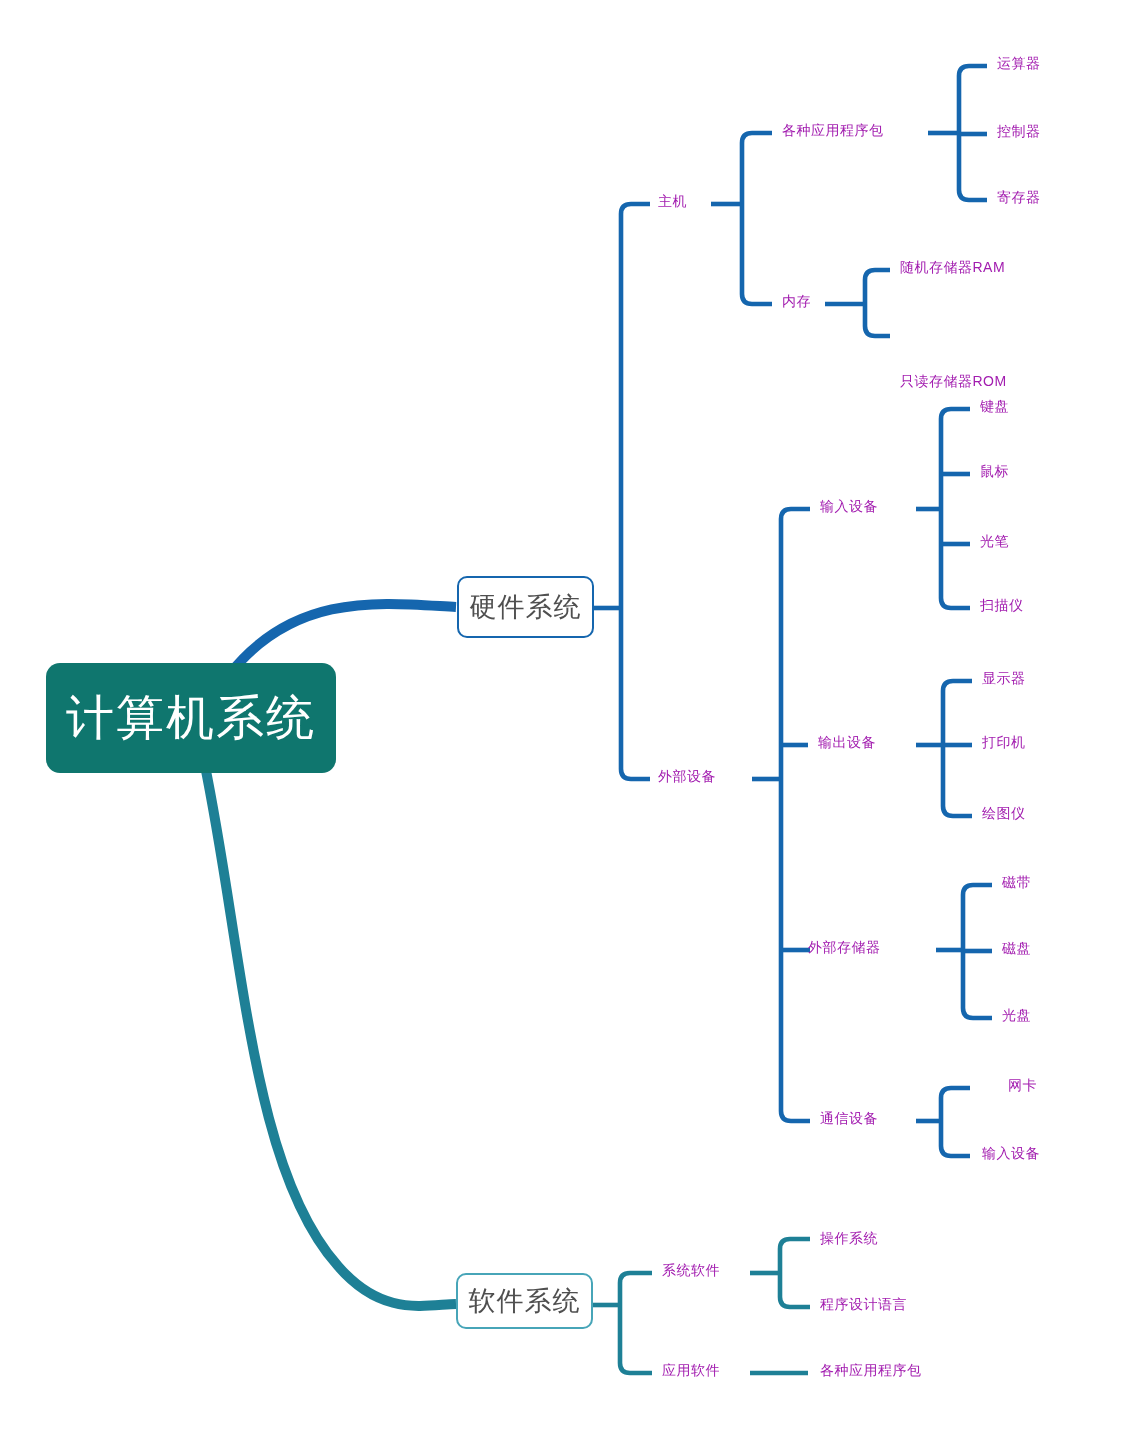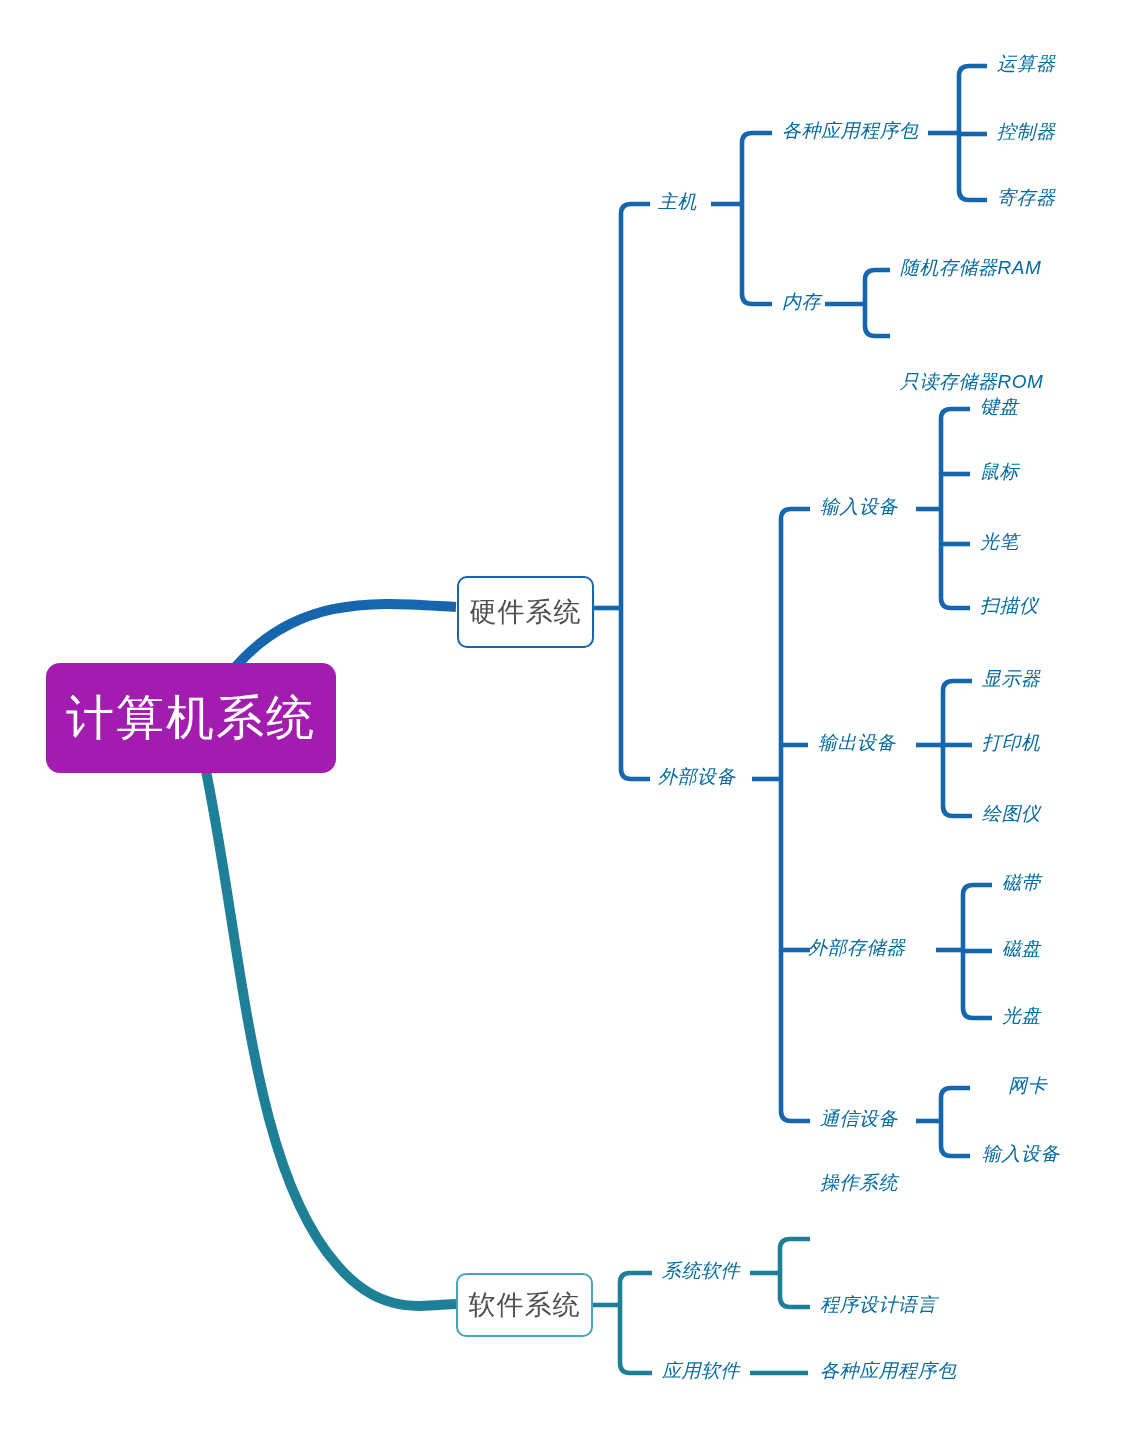--- a/index.html
+++ b/index.html
@@ -9,27 +9,26 @@
     height: 1445px;
     background: #ffffff;
     overflow: hidden;
     font-family: "Liberation Sans", "DejaVu Sans", sans-serif;
   }
   #wires { position: absolute; left: 0; top: 0; width: 1147px; height: 1445px; }
 
   .lbl {
     position: absolute;
     transform: translateY(-50%);
-    font-size: 19px;
-    color: #0369a1;
+    font-size: 14px;
+    color: #a21caf;
     white-space: nowrap;
     letter-spacing: 0.5px;
     line-height: 1.1;
     cursor: default;
-    font-style: italic;
   }
 
   .node-box {
     position: absolute;
     display: flex;
     align-items: center;
     justify-content: center;
     background: #ffffff;
     border-radius: 10px;
     font-size: 27px;
@@ -38,21 +37,21 @@
     box-sizing: border-box;
     white-space: nowrap;
   }
   .hw-box { border: 2.5px solid #1566ae; }
   .sw-box { border: 2px solid #47a5b8; }
 
   .root-box {
     position: absolute;
     left: 46px; top: 663px;
     width: 290px; height: 110px;
-    background: #a21caf;
+    background: #0f766e;
     border-radius: 14px;
     display: flex;
     align-items: center;
     justify-content: center;
     color: #ffffff;
     font-size: 48px;
     letter-spacing: 2px;
     white-space: nowrap;
   }
 </style>
@@ -94,22 +93,22 @@
 
     <path d="M 593 1305 L 620 1305" stroke="#1e8096" stroke-width="4.6"></path>
     <path d="M 652 1273 L 630 1273 Q 620 1273 620 1283 L 620 1363 Q 620 1373 630 1373 L 652 1373" stroke="#1e8096" stroke-width="4.6"></path>
     <path d="M 750 1273 L 780 1273" stroke="#1e8096" stroke-width="4.6"></path>
     <path d="M 810 1239 L 790 1239 Q 780 1239 780 1249 L 780 1297 Q 780 1307 790 1307 L 810 1307" stroke="#1e8096" stroke-width="4.6"></path>
     <path d="M 750 1373 L 808 1373" stroke="#1e8096" stroke-width="4.6"></path>
   </svg>
 
   <div class="root-box">计算机系统</div>
 
-  <div class="node-box hw-box" style="left:457px; top:576px; width:137px; height:72px;">硬件系统</div>
-  <div class="node-box sw-box" style="left:456px; top:1273px; width:137px; height:64px;">软件系统</div>
+  <div class="node-box hw-box" style="left:457px; top:576px; width:137px; height:62px;">硬件系统</div>
+  <div class="node-box sw-box" style="left:456px; top:1273px; width:137px; height:56px;">软件系统</div>
 
   <div class="lbl" style="left:658px; top:202px;">主机</div>
   <div class="lbl" style="left:782px; top:131px;">各种应用程序包</div>
   <div class="lbl" style="left:997px; top:64px;">运算器</div>
   <div class="lbl" style="left:997px; top:132px;">控制器</div>
   <div class="lbl" style="left:997px; top:198px;">寄存器</div>
   <div class="lbl" style="left:782px; top:302px;">内存</div>
   <div class="lbl" style="left:900px; top:268px;">随机存储器RAM</div>
   <div class="lbl" style="left:900px; top:334px;margin-top:48px;">只读存储器ROM</div>
 
@@ -129,18 +128,18 @@
   <div class="lbl" style="left:808px; top:948px;">外部存储器</div>
   <div class="lbl" style="left:1002px; top:883px;">磁带</div>
   <div class="lbl" style="left:1002px; top:949px;">磁盘</div>
   <div class="lbl" style="left:1002px; top:1016px;">光盘</div>
 
   <div class="lbl" style="left:820px; top:1119px;">通信设备</div>
   <div class="lbl" style="left:980px; top:1086px;margin-left:28px;">网卡</div>
   <div class="lbl" style="left:982px; top:1154px;">输入设备</div>
 
   <div class="lbl" style="left:662px; top:1271px;">系统软件</div>
-  <div class="lbl" style="left:820px; top:1183px;">操作系统</div>
+  <div class="lbl" style="left:820px; top:1239px;">操作系统</div>
   <div class="lbl" style="left:820px; top:1305px;">程序设计语言</div>
   <div class="lbl" style="left:662px; top:1371px;">应用软件</div>
   <div class="lbl" style="left:820px; top:1371px;">各种应用程序包</div>
 
 </div>
 
 </body></html>

